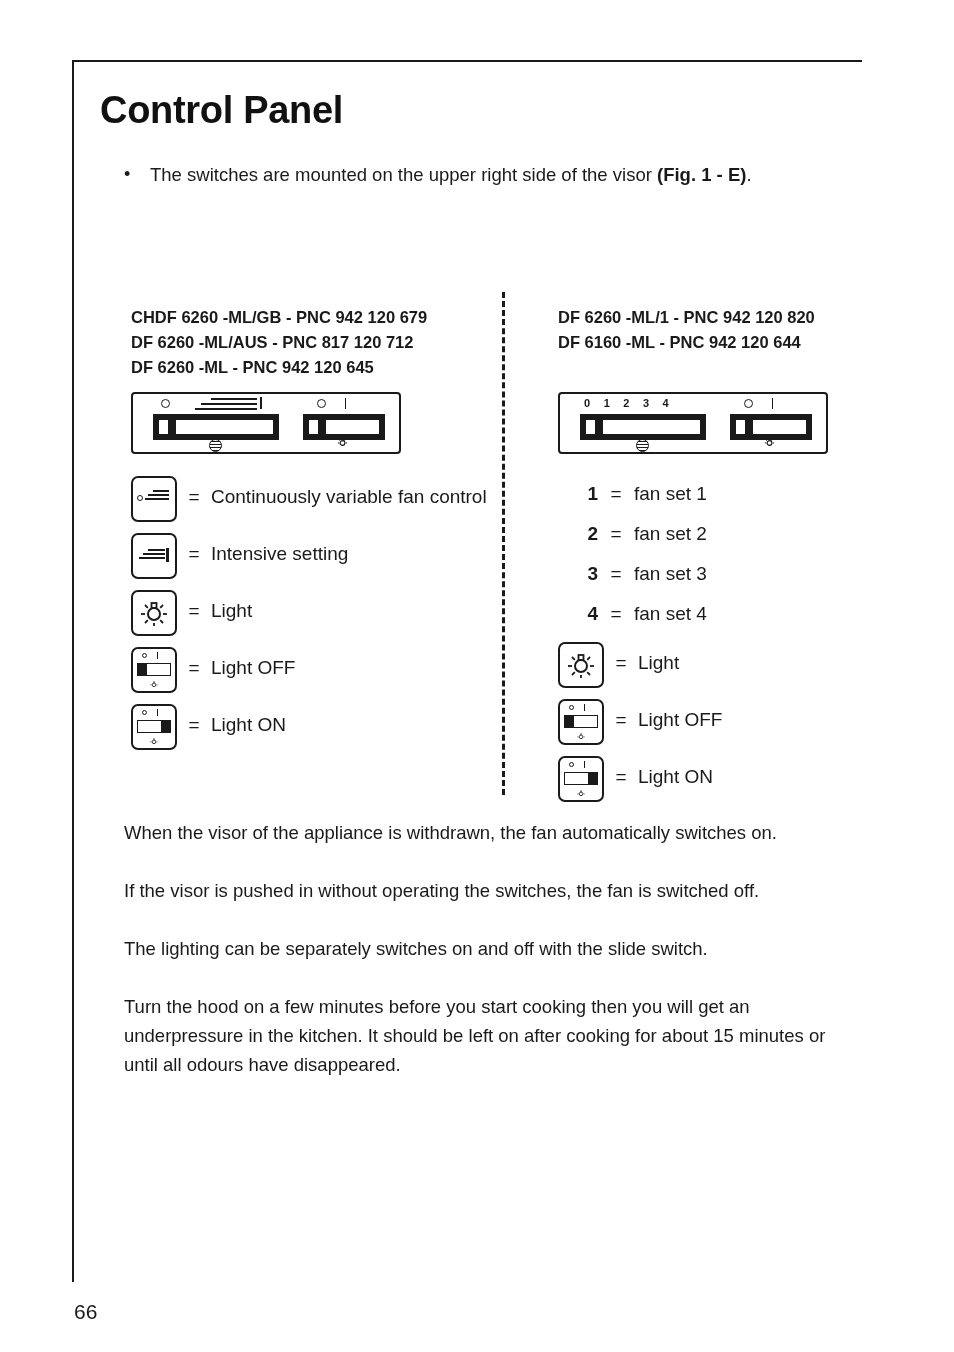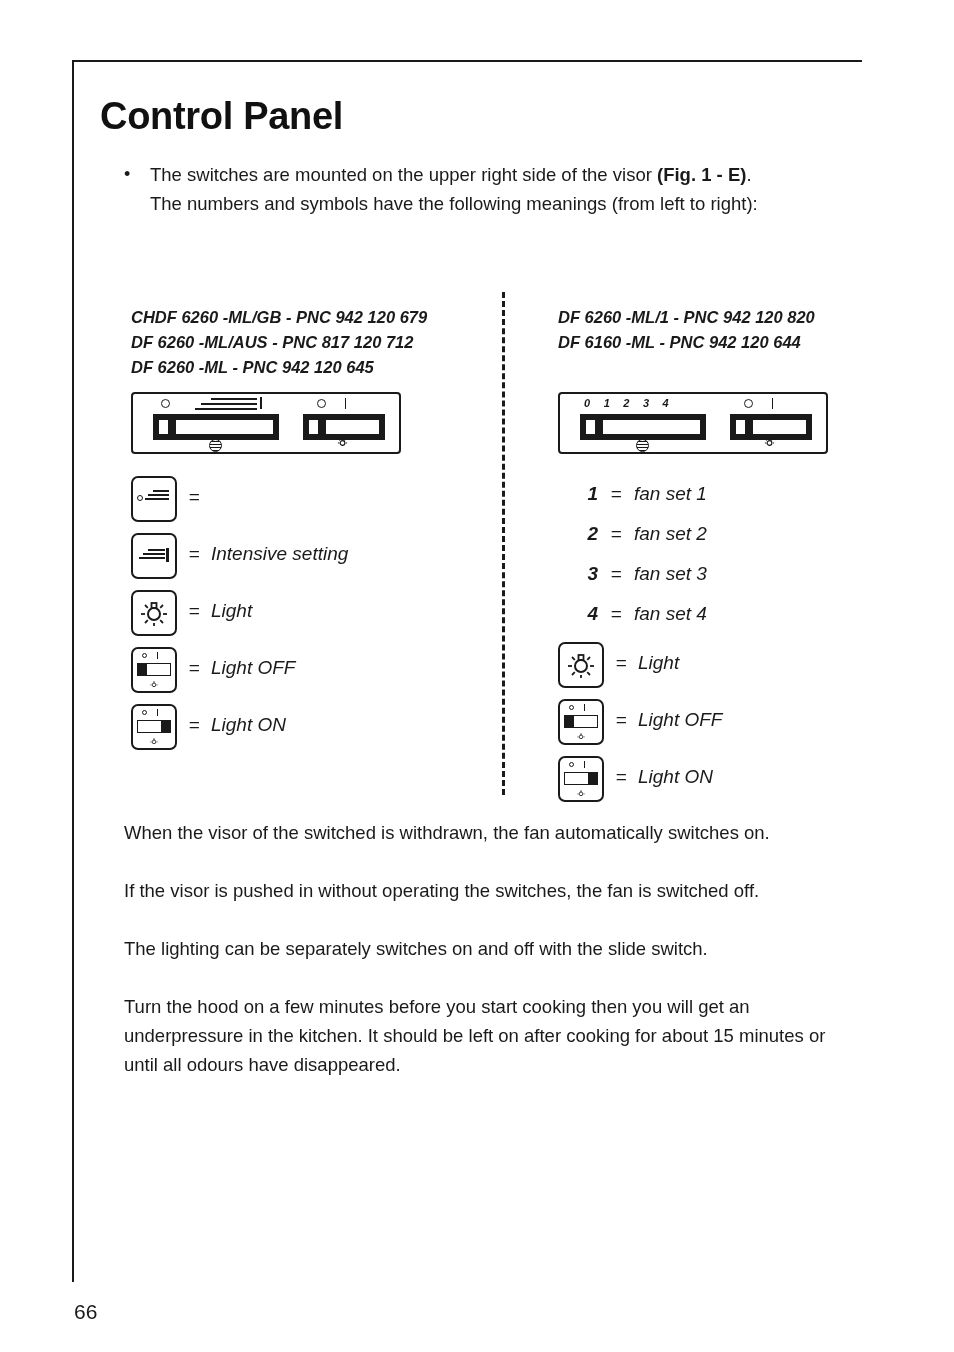--- a/index.html
+++ b/index.html
@@ -18,21 +18,21 @@
     position:absolute;left:72px;top:60px;width:790px;height:0;
     border-top:2px solid #1a1a1a;
   }
   .rule-left{
     position:absolute;left:72px;top:60px;width:0;height:1222px;
     border-left:2px solid #1a1a1a;
   }
 
   
   .title{
-    position:absolute;left:100px;top:95px;
+    position:absolute;left:100px;top:89px;
     font-size:38px;font-weight:bold;letter-spacing:-0.3px;
     color:#111;
   }
 
   
   .intro{
     position:absolute;left:124px;top:160px;width:712px;
     font-size:18.5px;line-height:29px;
   }
   .intro .bullet{
@@ -40,21 +40,21 @@
     font-size:18px;line-height:29px;
   }
   .intro .intro-body{margin-left:26px;}
   .b{font-weight:bold;}
 
   
   .divider{
     position:absolute;left:502px;top:292px;width:0;height:503px;
     border-left:3px dashed #1a1a1a;
   }
-  .col{position:absolute;font-style:italic;}
+  .col{position:absolute;}
   .col-left{left:131px;top:305px;width:360px;}
   .col-right{left:558px;top:305px;width:330px;}
 
   .model-line{
     font-size:16.5px;font-weight:bold;line-height:25px;white-space:nowrap;
   }
 
   
   .panel{
     position:relative;
@@ -186,21 +186,20 @@
 
   <div class="rule-top"></div>
   <div class="rule-left"></div>
 
   <div class="title">Control Panel</div>
 
   <div class="intro">
     <span class="bullet">•</span>
     <div class="intro-body">
       <span>The switches are mounted on the upper right side of the visor </span><span class="b">(Fig. 1 - E)</span><span>.</span><br>
-      <span>The numbers and symbols have the following meanings (from left to right):</span>
     </div>
   </div>
 
   <div class="divider"></div>
 
   <div class="col col-left">
 
     <div class="model-line">CHDF 6260 -ML/GB - PNC 942 120 679</div>
     <div class="model-line">DF 6260 -ML/AUS - PNC 817 120 712</div>
     <div class="model-line">DF 6260 -ML - PNC 942 120 645</div>
@@ -250,20 +249,21 @@
       <div class="lrow">
         <div class="icon-box">
           <div class="ib-circle" style="left:4px;top:17px;"></div>
           <div class="ib-lines" style="left:12px;top:12px;width:24px;">
             <i style="height:1.6px;width:16px;margin-bottom:2.5px;"></i>
             <i style="height:1.6px;width:21px;margin-bottom:2.5px;"></i>
             <i style="height:1.6px;width:24px;"></i>
           </div>
         </div>
         <div class="eq">=</div>
+        <div class="ltext">Continuously variable fan control</div>
       </div>
 
       <div class="lrow">
         <div class="icon-box">
           <div class="ib-lines" style="left:6px;top:14px;width:26px;">
             <i style="height:1.6px;width:17px;margin-bottom:2.5px;"></i>
             <i style="height:1.6px;width:22px;margin-bottom:2.5px;"></i>
             <i style="height:1.6px;width:26px;"></i>
           </div>
           <div class="ib-bar" style="left:33px;top:13px;height:14px;"></div>
@@ -470,21 +470,21 @@
           </svg>
         </div>
         <div class="eq">=</div>
         <div class="ltext">Light ON</div>
       </div>
 
     </div>
   </div>
 
   <div class="body-text">
-    <p>When the visor of the switched is withdrawn, the fan automatically switches on.</p>
+    <p>When the visor of the appliance is withdrawn, the fan automatically switches on.</p>
     <p>If the visor is pushed in without operating the switches, the fan is switched off.</p>
     <p>The lighting can be separately switches on and off with the slide switch.</p>
     <p class="tight">Turn the hood on a few minutes before you start cooking then you will get an underpressure in the kitchen. It should be left on after cooking for about 15 minutes or until all odours have disappeared.</p>
   </div>
 
   <div class="page-num">66</div>
 
 </div>
 
 </body></html>

